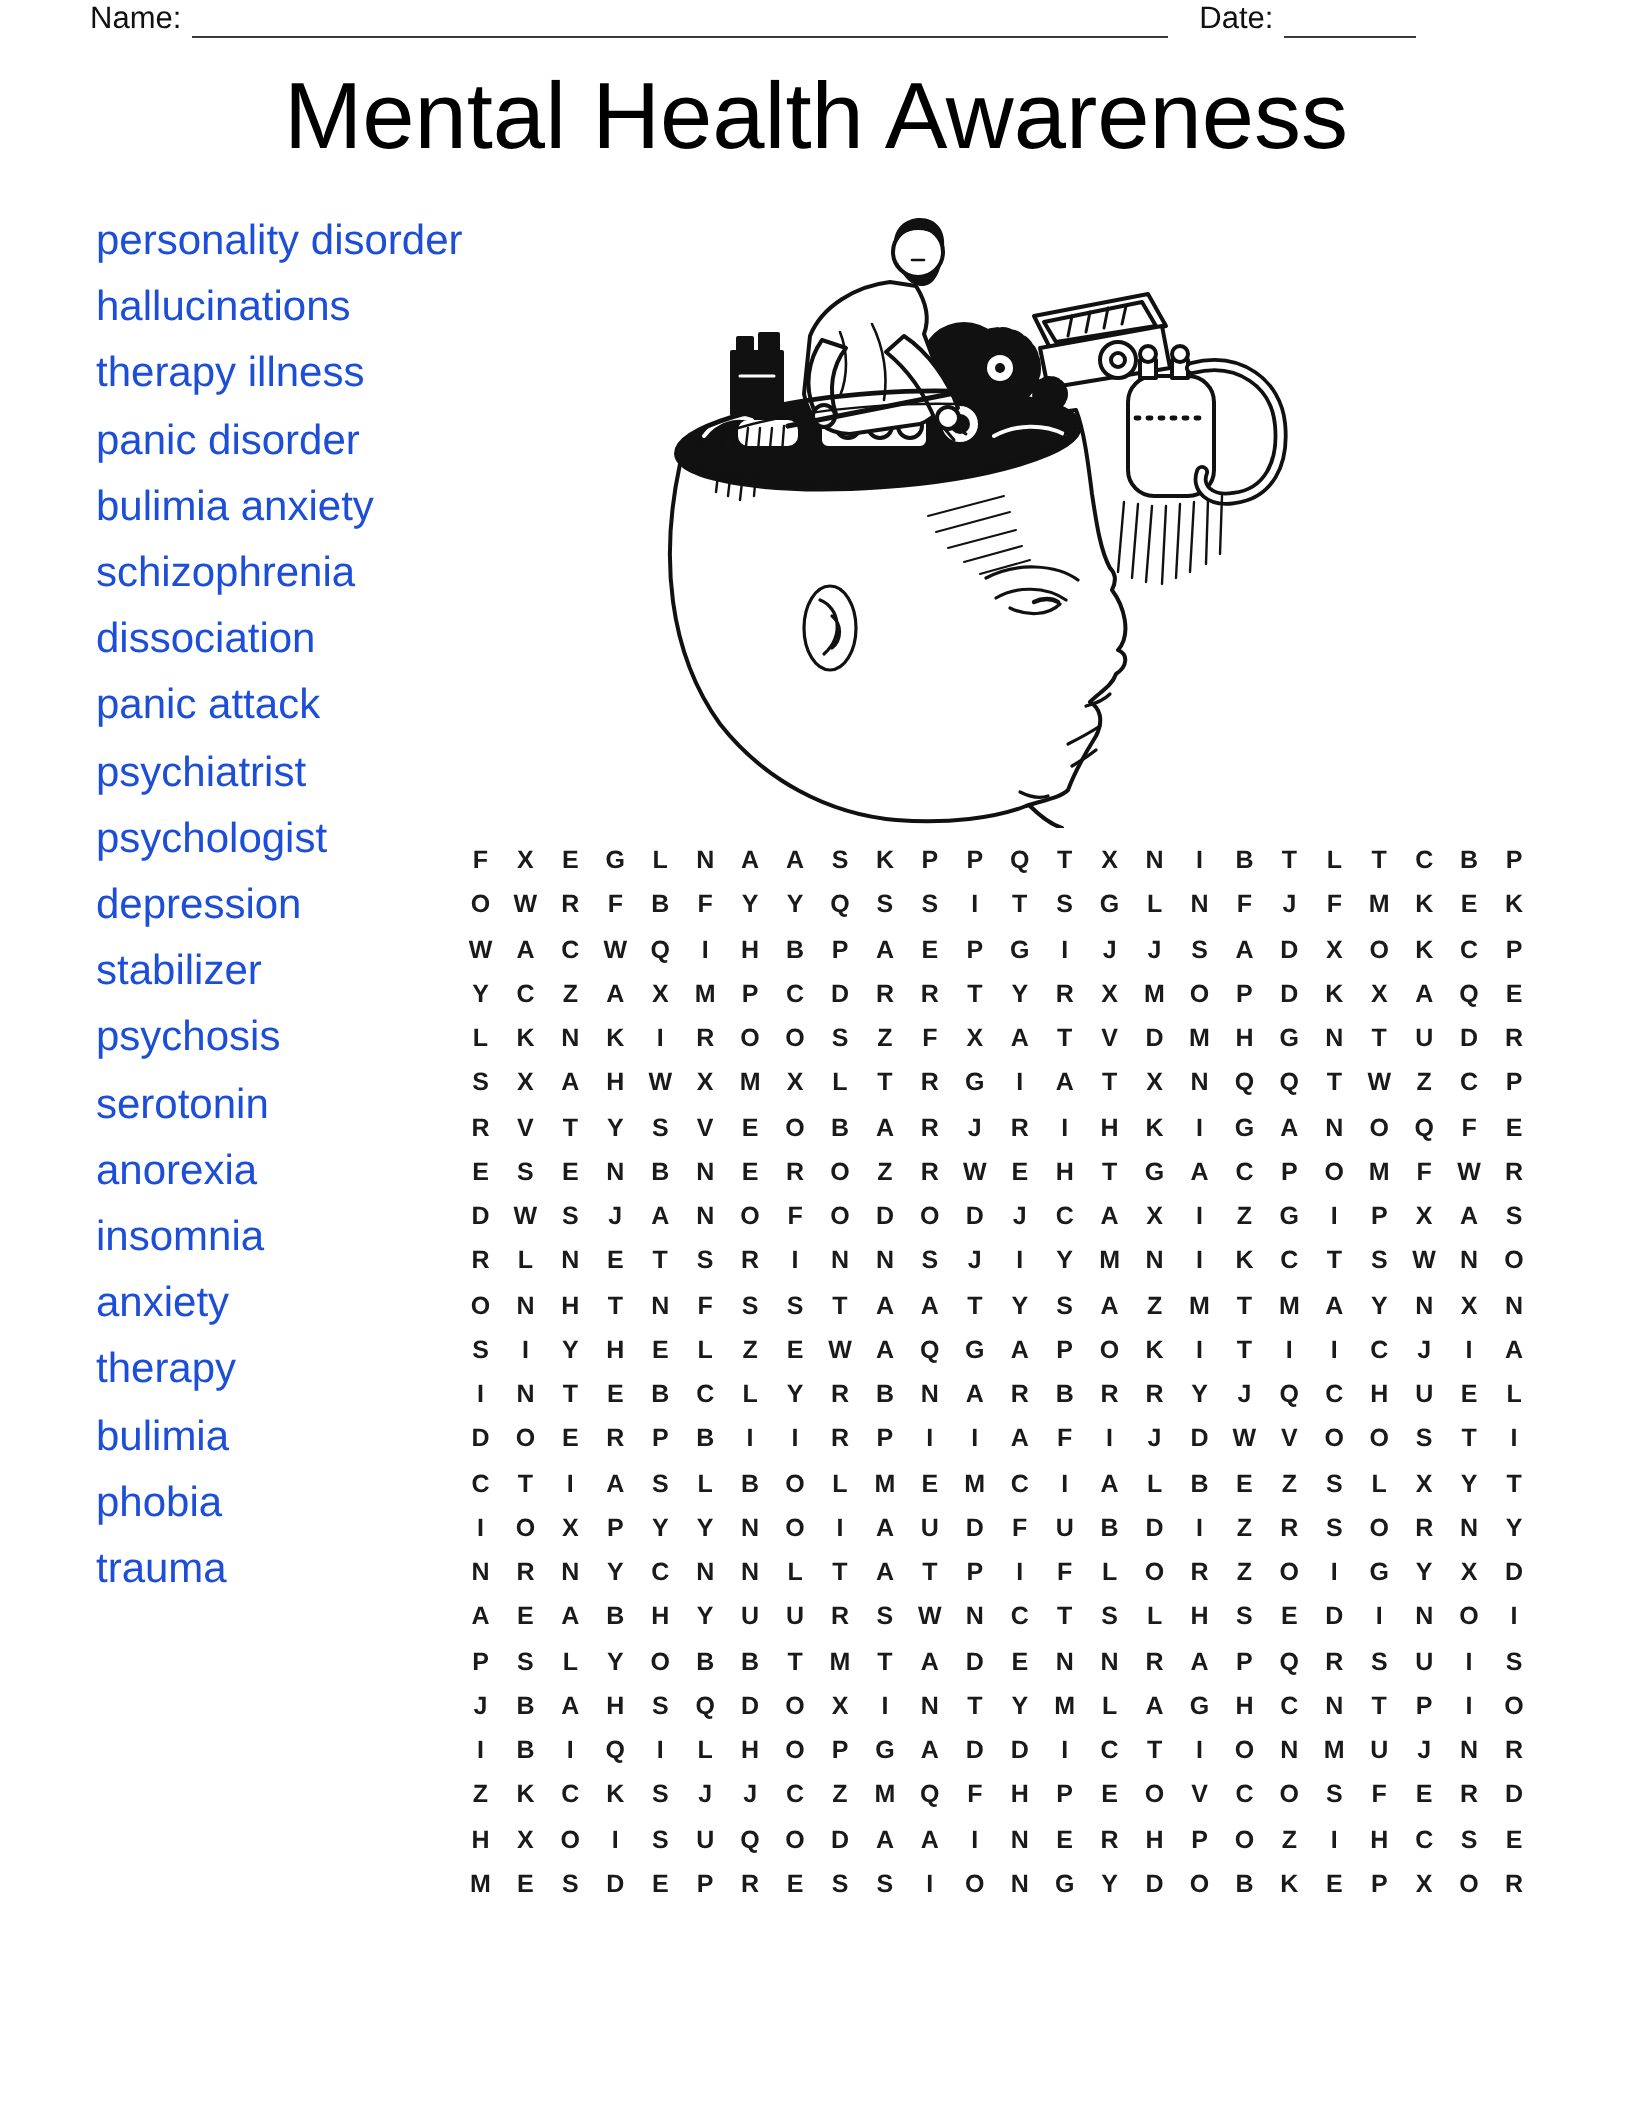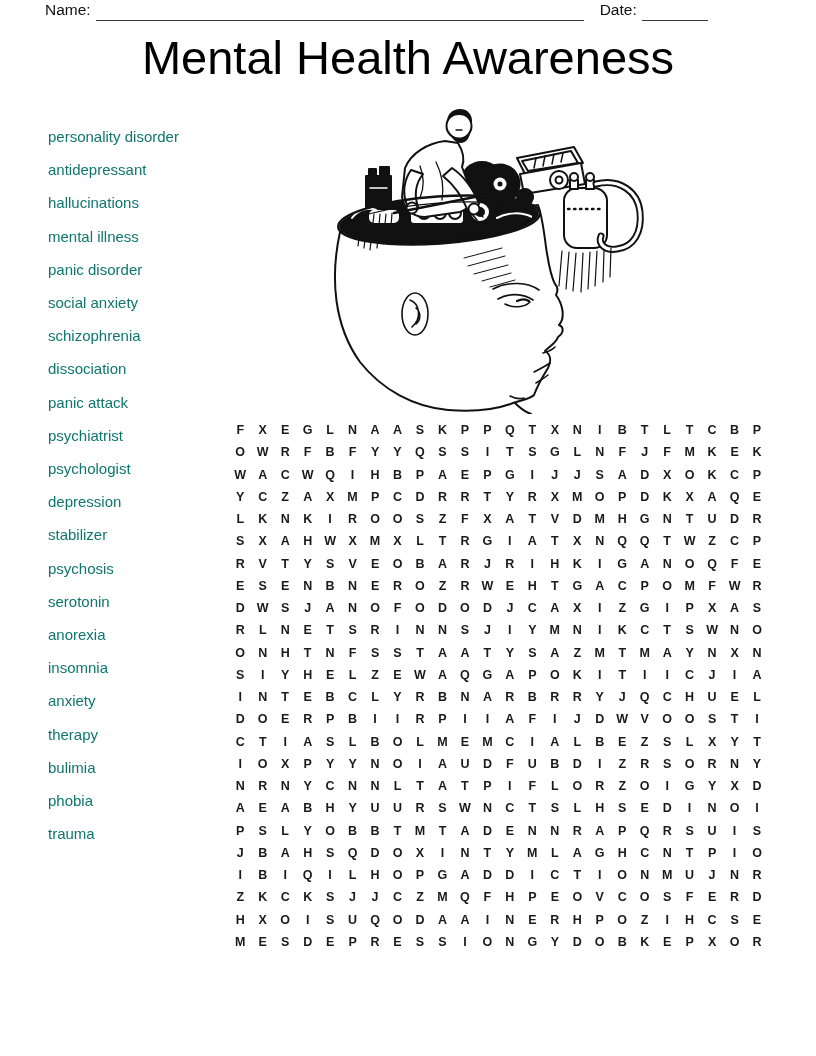--- a/index.html
+++ b/index.html
@@ -1,33 +1,33 @@
 <!DOCTYPE html>
 <html><head>
 <meta charset="utf-8">
 <style>
   html,body{margin:0;padding:0;background:#fff;}
   body{width:816px;height:1056px;position:relative;font-family:"Liberation Sans",sans-serif;color:#000;overflow:hidden;}
   .page{position:absolute;inset:0;background:#ffffff;}
 
   
-  .name-row{position:absolute;top:1px;left:45px;width:697px;display:flex;align-items:flex-end;font-size:15.5px;color:#111;}
+  .name-row{position:absolute;top:1px;left:45px;width:697px;display:flex;align-items:flex-start;font-size:15.5px;color:#111;}
   .hlabel{white-space:nowrap;padding-bottom:2px;}
   .wline{border-bottom:1.6px solid #3a3a3a;height:17px;}
   .line-name{width:488px;margin-left:5px;}
   .line-date{width:66px;margin-left:5px;}
   .date-label{margin-left:16px;}
 
   
   .title{position:absolute;top:30px;left:0;width:100%;text-align:center;
          font-size:47px;font-weight:400;letter-spacing:0px;color:#000;margin:0;
          font-family:"Liberation Sans",sans-serif;}
 
   
-  .words{position:absolute;left:48px;top:120px;font-size:15px;line-height:33.2px;color:#0f766e;}
+  .words{position:absolute;left:48px;top:104px;font-size:21px;line-height:33.2px;color:#1d4ed8;}
   .word{white-space:nowrap;}
 
   
   .grid{position:absolute;left:229px;top:419px;display:grid;
         grid-template-columns:repeat(24,22.48px);grid-auto-rows:22.26px;}
   .cell{display:flex;align-items:center;justify-content:center;
         font-size:12.5px;font-weight:700;color:#1a1a1a;
         font-family:"Liberation Sans",sans-serif;}
 
   
@@ -42,25 +42,24 @@
     <span class="hlabel">Name:</span>
     <span class="wline line-name"></span>
     <span class="hlabel date-label">Date:</span>
     <span class="wline line-date"></span>
   </div>
 
   <h1 class="title">Mental Health Awareness</h1>
 
   <div class="words" id="word-list">
       <div class="word">personality disorder</div>
-      <div class="word">antidepressant</div>
       <div class="word">hallucinations</div>
-      <div class="word">mental illness</div>
+      <div class="word">therapy illness</div>
       <div class="word">panic disorder</div>
-      <div class="word">social anxiety</div>
+      <div class="word">bulimia anxiety</div>
       <div class="word">schizophrenia</div>
       <div class="word">dissociation</div>
       <div class="word">panic attack</div>
       <div class="word">psychiatrist</div>
       <div class="word">psychologist</div>
       <div class="word">depression</div>
       <div class="word">stabilizer</div>
       <div class="word">psychosis</div>
       <div class="word">serotonin</div>
       <div class="word">anorexia</div>

